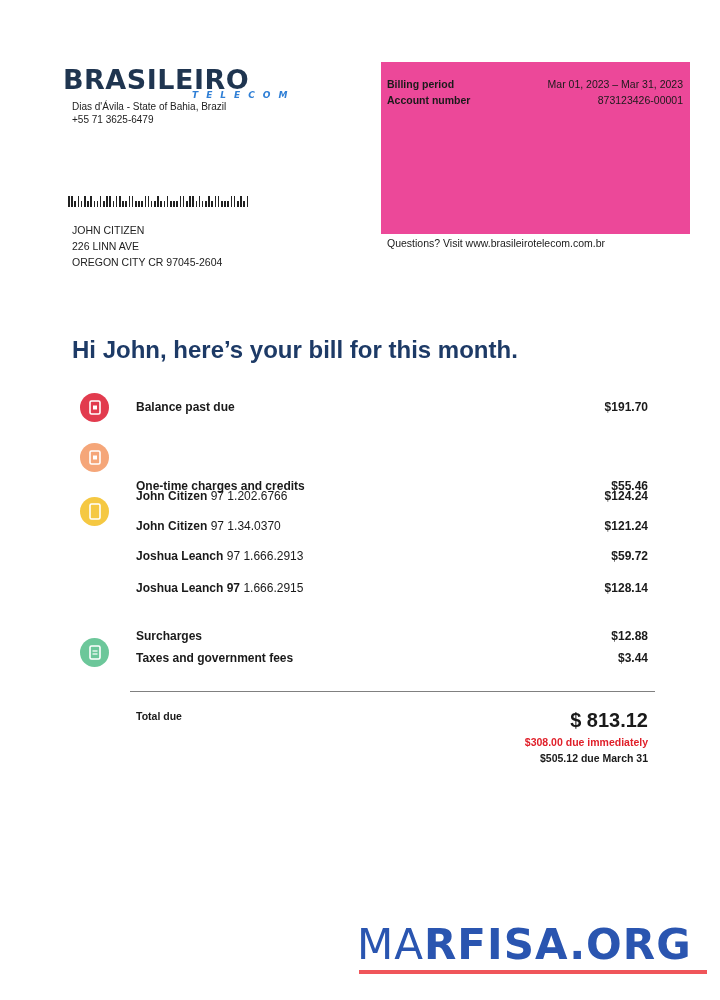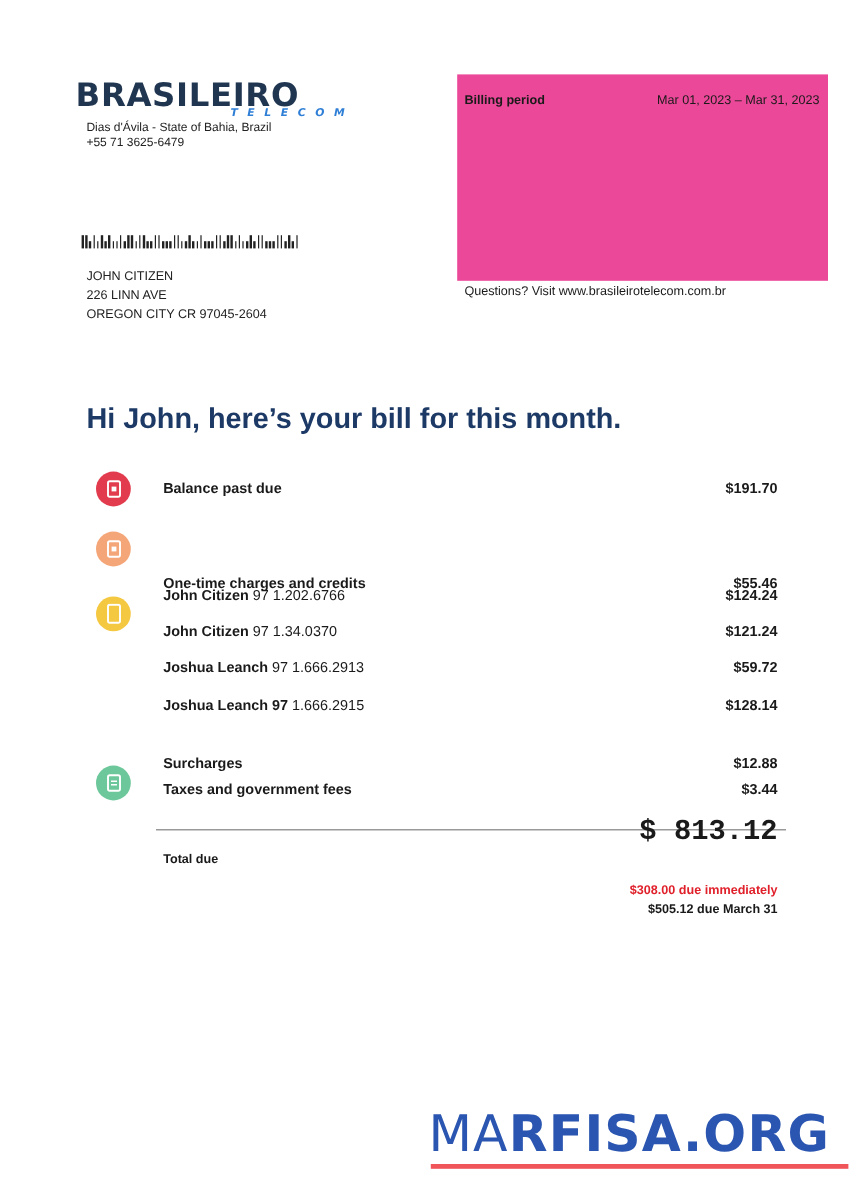--- a/index.html
+++ b/index.html
@@ -26,21 +26,21 @@
     .icon { position: absolute; left: 80px; width: 29px; height: 29px; border-radius: 50%; display: flex; align-items: center; justify-content: center; }
     .icon svg { display: block; }
 
     .row { position: absolute; left: 136px; right: 72px; display: flex; justify-content: space-between; font-size: 12px; }
     .row .name { font-weight: bold; }
     .row .num { font-weight: normal; }
     .row .amt { font-weight: bold; }
 
     .divider { position: absolute; left: 130px; width: 525px; top: 691px; height: 1px; background: #808080; }
     .total-label { position: absolute; left: 136px; top: 710px; font-size: 10.5px; font-weight: bold; }
-    .total-amt { position: absolute; right: 72px; top: 680px; font-size: 24px; font-weight: bold; font-family: Liberation Mono, monospace; }
+    .total-amt { position: absolute; right: 72px; top: 709px; font-size: 20px; font-weight: bold; }
     .due-now { position: absolute; right: 72px; top: 736px; font-size: 10.5px; font-weight: bold; color: #e0202a; }
     .due-later { position: absolute; right: 72px; top: 752px; font-size: 10.5px; font-weight: bold; }
 
     .watermark { position: absolute; left: 357px; top: 922px; font-family: "DejaVu Sans", sans-serif; font-size: 42px; color: #2a55b0; letter-spacing: 1px; line-height: 46px; }
     .watermark .thin { font-weight: normal; }
     .watermark .thick { font-weight: bold; }
     .watermark-line { position: absolute; left: 359px; top: 970px; width: 348px; height: 4px; background: #f0555a; }
   </style>
 </head>
 <body>
@@ -118,20 +118,24 @@
   <div>JOHN CITIZEN</div>
   <div>226 LINN AVE</div>
   <div>OREGON CITY CR 97045-2604</div>
 </div>
 
 <div class="info-box">
   <div class="info-row" style="top:16px;">
     <span class="lbl">Billing period</span>
     <span>Mar 01, 2023 – Mar 31, 2023</span>
   </div>
+  <div class="info-row" style="top:32px;">
+    <span class="lbl">Account number</span>
+    <span>873123426-00001</span>
+  </div>
   <div class="info-q">Questions? Visit www.brasileirotelecom.com.br</div>
 </div>
 
 <h1 class="greeting">Hi John, here’s your bill for this month.</h1>
 
 <div class="icon" style="top: 393px; background: rgb(226, 59, 78);">
   <svg width="12" height="15" viewBox="0 0 12 15">
       <rect x="1" y="1" width="10" height="13" rx="1.5" fill="none" stroke="#fff" stroke-width="1.6"></rect>
       <rect x="4" y="5.5" width="4" height="4" fill="#fff"></rect>
     </svg>

